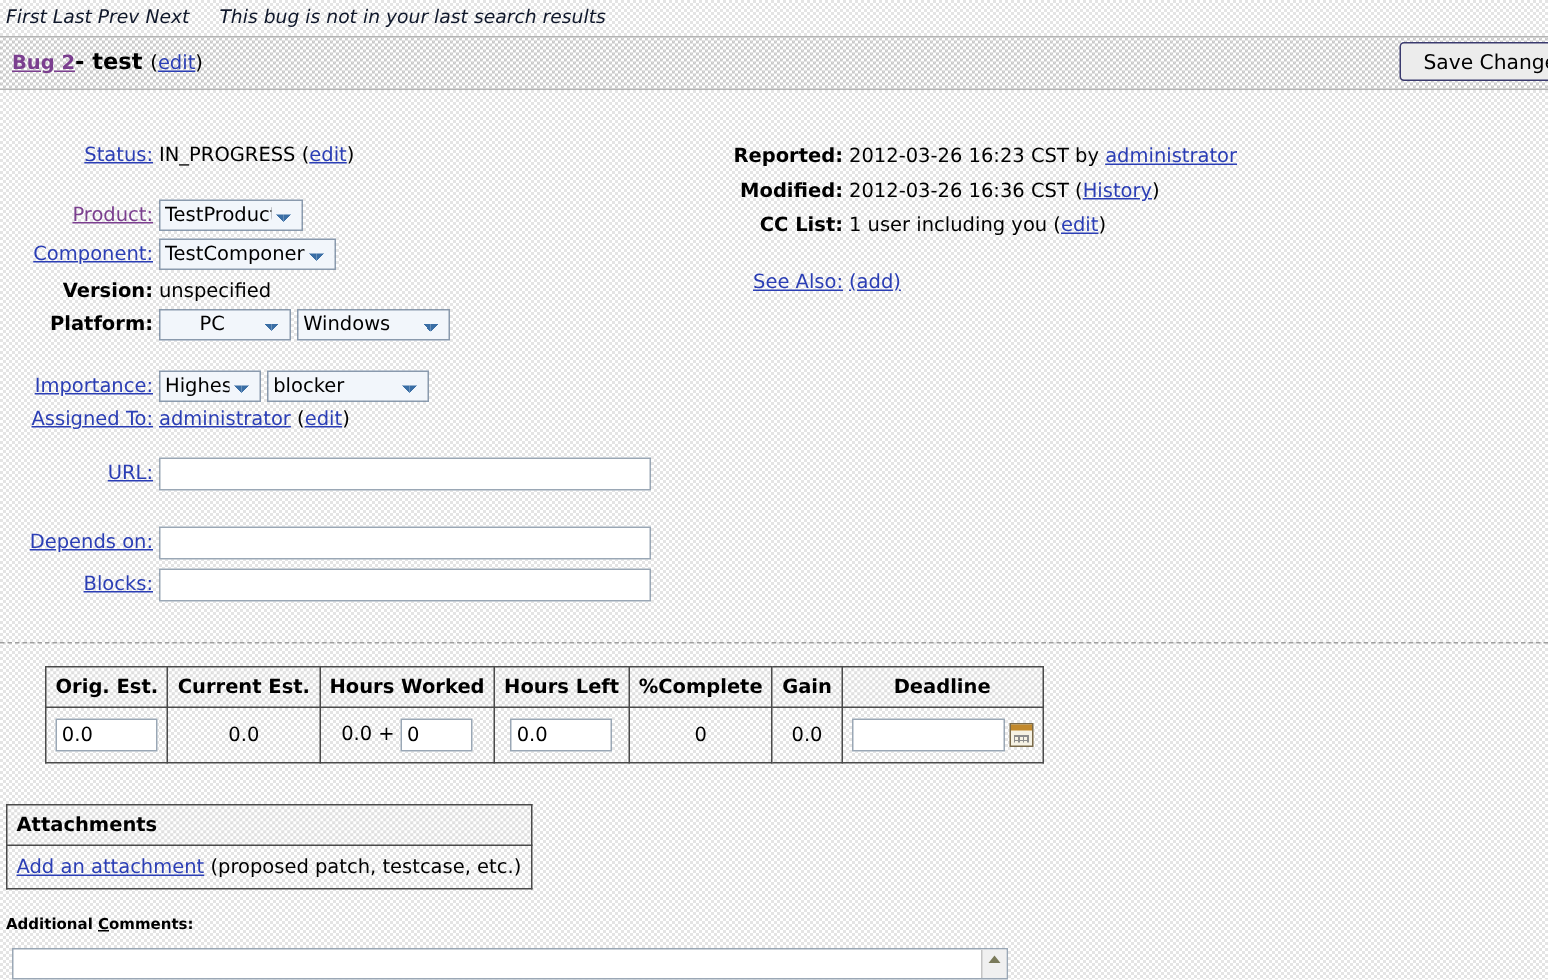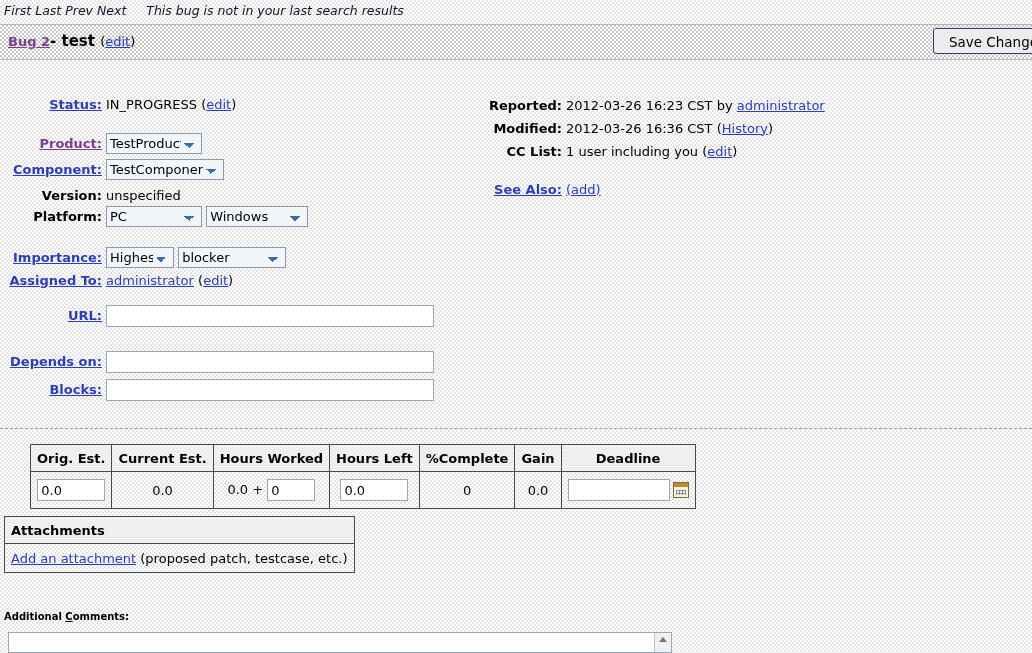--- a/index.html
+++ b/index.html
@@ -92,21 +92,21 @@
     position: absolute;
     white-space: nowrap;
     line-height: 16px;
   }
   .flabel {
     display: inline-block;
     text-align: right;
     font-weight: bold;
     vertical-align: middle;
   }
-  .flabel a { font-weight: bold; }
+  .flabel a { font-weight: normal; }
   .fvalue {
     display: inline-block;
     vertical-align: middle;
     margin-left: 4px;
   }
 
   
   .left .flabel { width: 98px; }
 
   
@@ -130,21 +130,21 @@
       linear-gradient(135deg, #3a6ea5 50%, transparent 50%);
     background-position:
       calc(100% - 12px) 9px,
       calc(100% - 7px) 9px;
     background-size: 5px 5px, 5px 5px;
     background-repeat: no-repeat;
     vertical-align: middle;
   }
   select.w-product   { width: 96px; }
   select.w-component { width: 118px; }
-  select.w-platform  { width: 96px; }
+  select.w-platform  { width: 88px; text-align: center; }
   select.w-os        { width: 102px; }
   select.w-priority  { width: 68px; }
   select.w-severity  { width: 108px; }
 
   input.bz-text {
     font-family: "DejaVu Sans", "Liberation Sans", sans-serif;
     font-size: 13px;
     height: 22px;
     box-sizing: border-box;
     border: 1px solid #9aa7b5;
@@ -251,21 +251,21 @@
     left: 2px; right: 2px; top: 7px; bottom: 2px;
     background:
       repeating-linear-gradient(to right, #8d8d8d 0 1px, transparent 1px 3px),
       repeating-linear-gradient(to bottom, #8d8d8d 0 1px, transparent 1px 3px);
   }
 
   
   .attachwrap {
     position: absolute;
     left: 4px;
-    top: 516px;
+    top: 536px;
     width: 322px;
   }
   table.attachtable {
     border-collapse: collapse;
     width: 100%;
     font-size: 13px;
   }
   table.attachtable th,
   table.attachtable td {
     border: 1px solid #4a4a4a;

